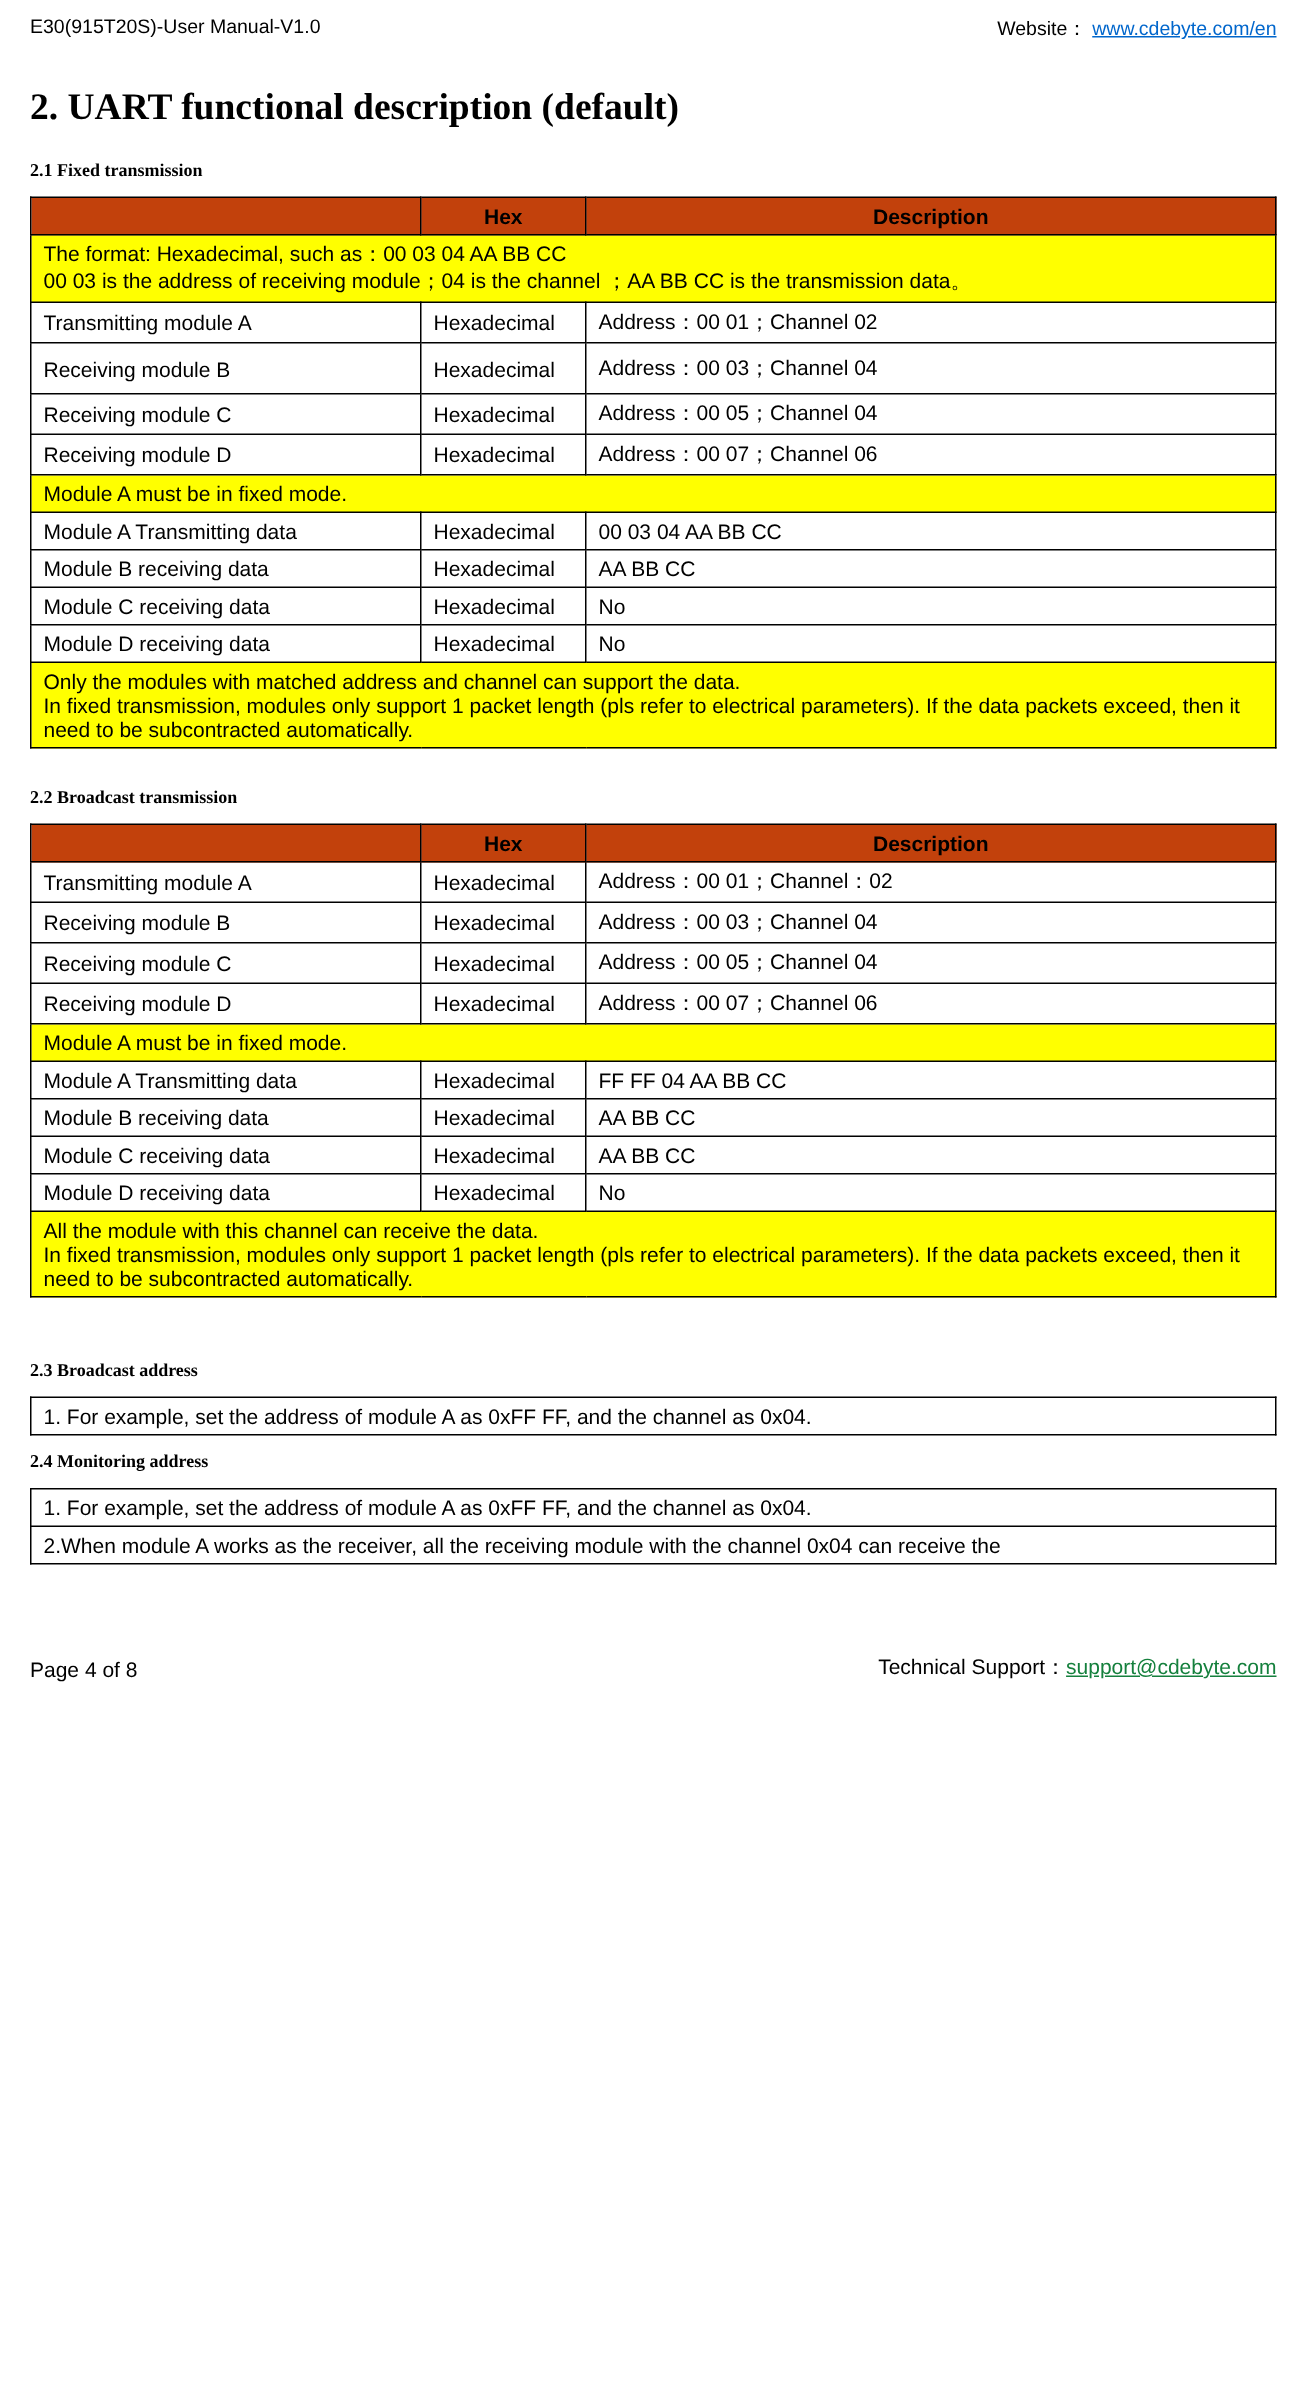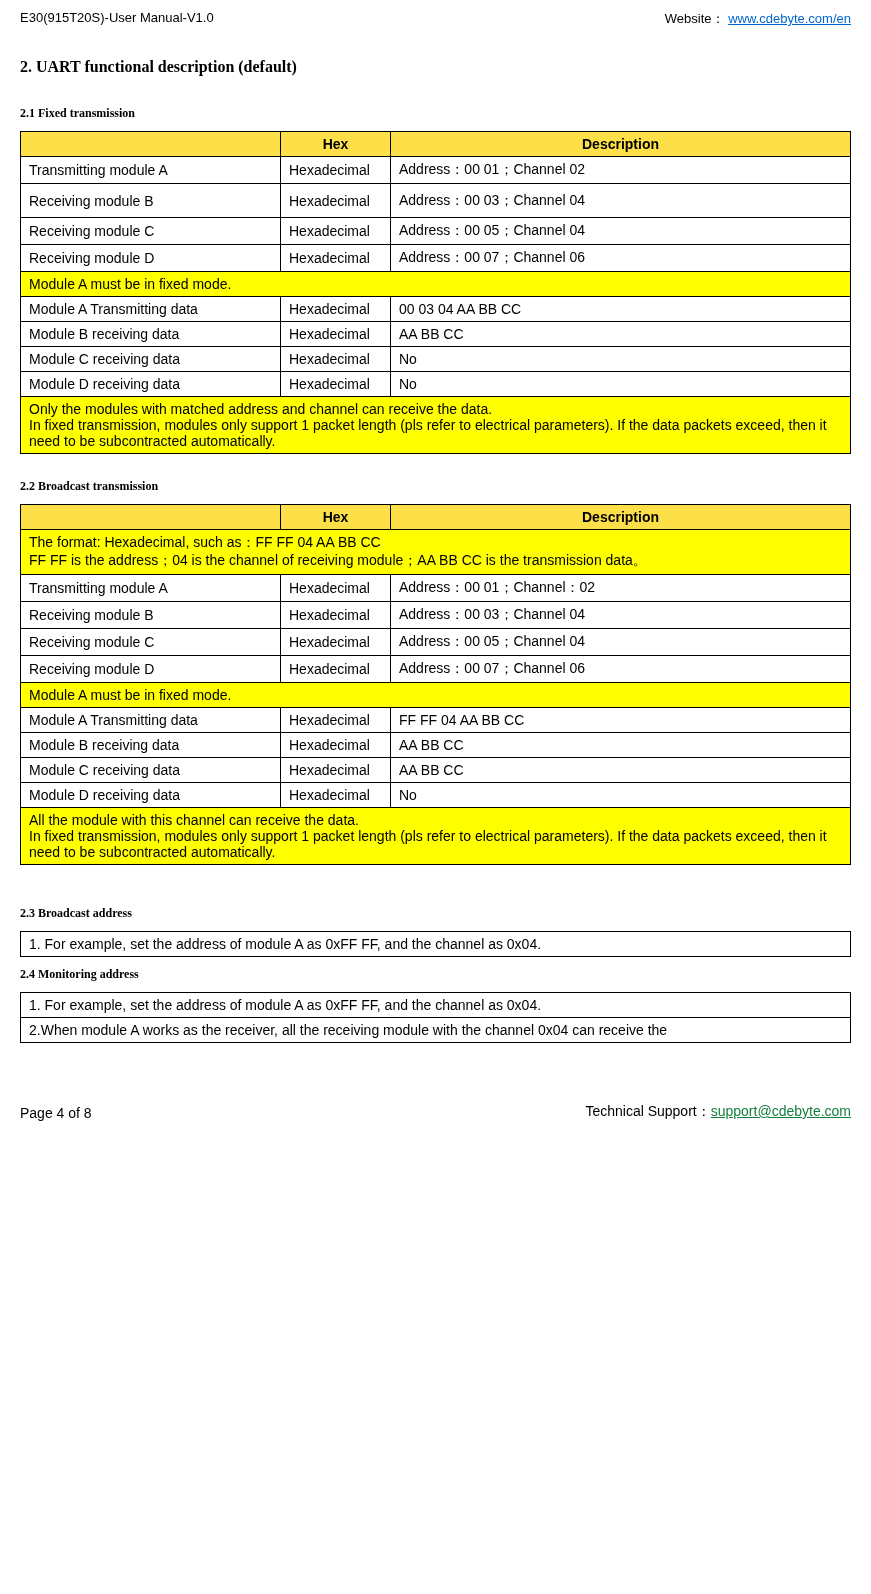--- a/index.html
+++ b/index.html
@@ -20,23 +20,23 @@
       justify-content: space-between;
       font-size: 13px;
       margin-bottom: 30px;
     }
     .header-right a {
       color: #0066cc;
       text-decoration: underline;
       margin-top: 45px;
     }
     h1 {
-      font-size: 16px;
+      font-size: 25px;
       font-weight: bold;
-      margin-bottom: 30px;
+      margin-bottom: 20px;
       font-family: "Times New Roman", serif;
     }
     h2 {
       font-size: 12px;
       font-weight: bold;
       margin-bottom: 10px;
       font-family: "Times New Roman", serif;
     }
     table {
       border-collapse: collapse;
@@ -44,21 +44,21 @@
       margin-bottom: 25px;
     }
     td, th {
       border: 1px solid #000;
       padding: 4px 8px;
       text-align: left;
       vertical-align: middle;
       font-size: 14px;
     }
     th {
-      background: #fde047;
+      background: #c2410c;
       font-weight: bold;
       text-align: center;
     }
     .yellow {
       background: #ffff00;
     }
     .col1 { width: 260px; }
     .col2 { width: 110px; }
     .footer-row {
       display: flex;
@@ -89,20 +89,26 @@
 <h1>2.  UART functional description (default)</h1>
 
 <h2>2.1 Fixed transmission</h2>
 <table>
   <tbody>
       <tr>
     <th class="col1"></th>
     <th class="col2">Hex</th>
     <th>Description</th>
   </tr>
+  <tr class="yellow">
+    <td colspan="3">
+      <div>The format: Hexadecimal, such as：00 03 04 AA BB CC</div>
+      <div>00 03 is the address of receiving module；04 is the channel  ；AA BB CC is the transmission data。</div>
+    </td>
+  </tr>
   <tr>
         <td>Transmitting module A</td>
         <td>Hexadecimal</td>
         <td>Address：00 01；Channel 02</td>
       </tr>
   <tr class="tall-row">
         <td>Receiving module B</td>
         <td>Hexadecimal</td>
         <td>Address：00 03；Channel 04</td>
       </tr>
@@ -134,40 +140,34 @@
         <td>Hexadecimal</td>
         <td>No</td>
       </tr>
   <tr>
         <td>Module D receiving data</td>
         <td>Hexadecimal</td>
         <td>No</td>
       </tr>
   <tr class="yellow">
     <td colspan="3">
-      <div>Only the modules with matched address and channel can receive the data.</div>
+      <div>Only the modules with matched address and channel can support the data.</div>
       <div>In fixed transmission, modules only support 1 packet length (pls refer to electrical parameters). If the data packets exceed, then it need to be subcontracted automatically.</div>
     </td>
   </tr>
 </tbody>
   </table>
 
 <h2>2.2 Broadcast transmission</h2>
 <table>
   <tbody>
       <tr>
     <th class="col1"></th>
     <th class="col2">Hex</th>
     <th>Description</th>
-  </tr>
-  <tr class="yellow">
-    <td colspan="3">
-      <div>The format: Hexadecimal, such as：FF FF 04 AA BB CC</div>
-      <div>FF FF is the address；04 is the channel of receiving module；AA BB CC is the transmission data。</div>
-    </td>
   </tr>
   <tr>
         <td>Transmitting module A</td>
         <td>Hexadecimal</td>
         <td>Address：00 01；Channel：02</td>
       </tr>
   <tr>
         <td>Receiving module B</td>
         <td>Hexadecimal</td>
         <td>Address：00 03；Channel 04</td>

